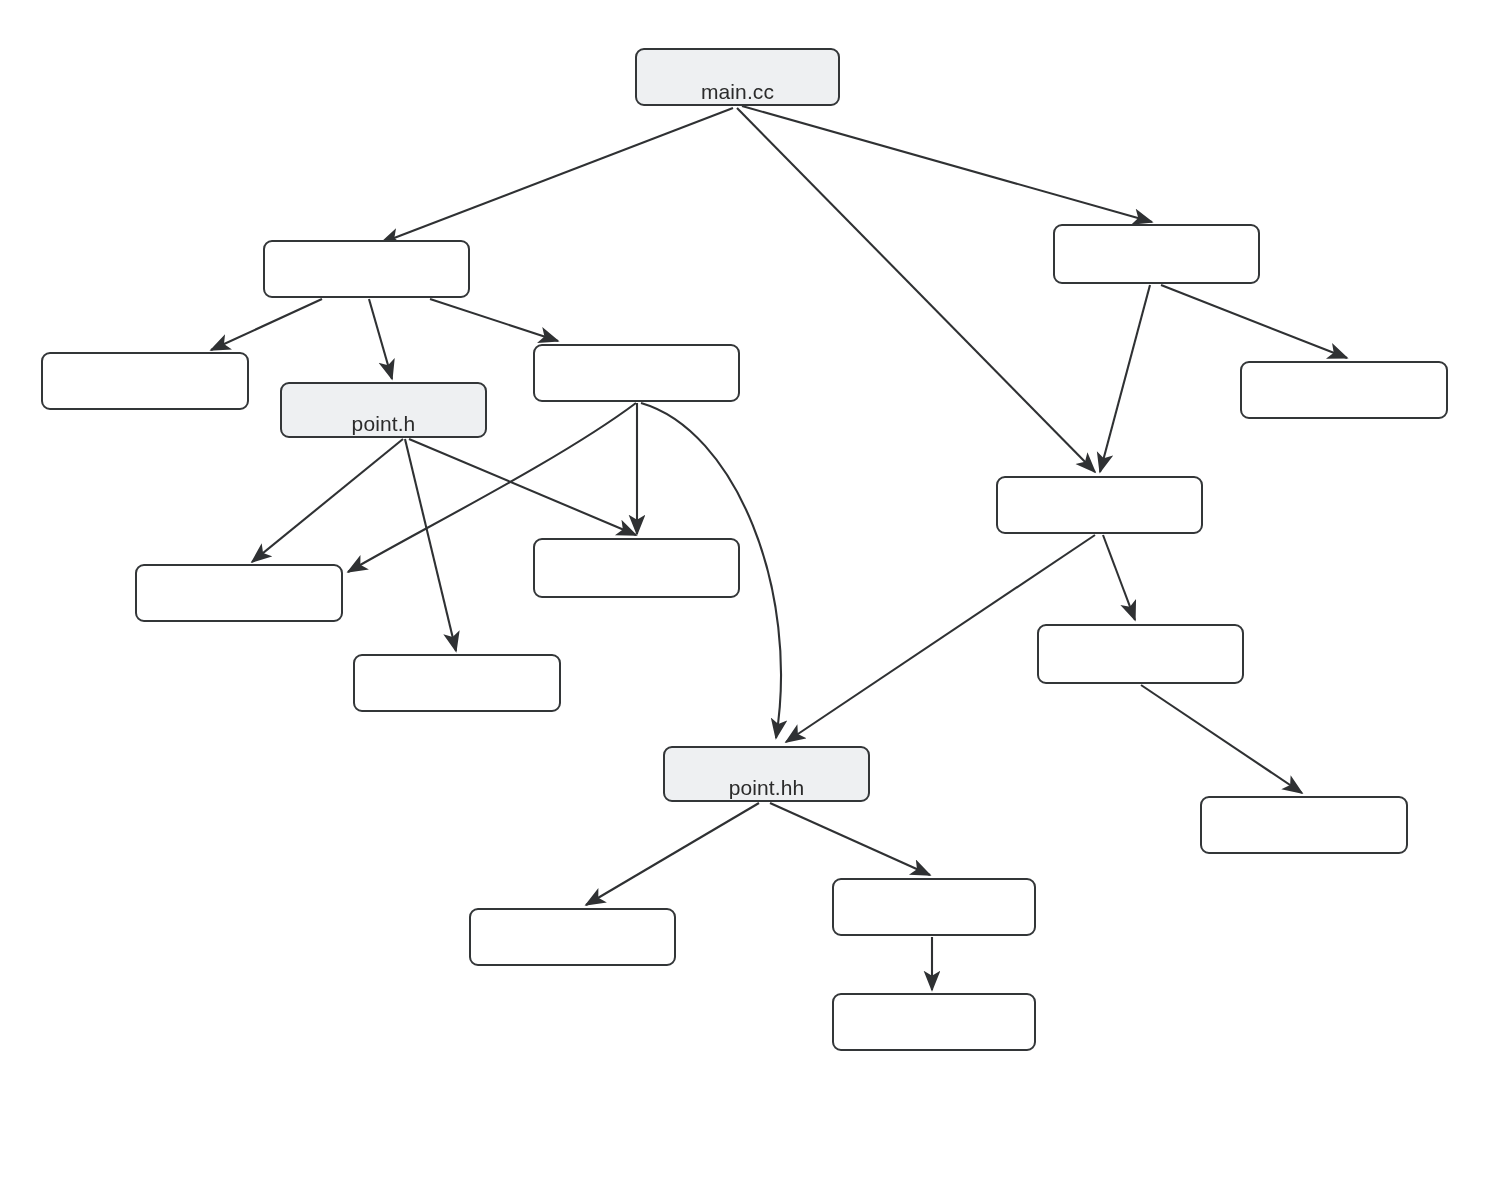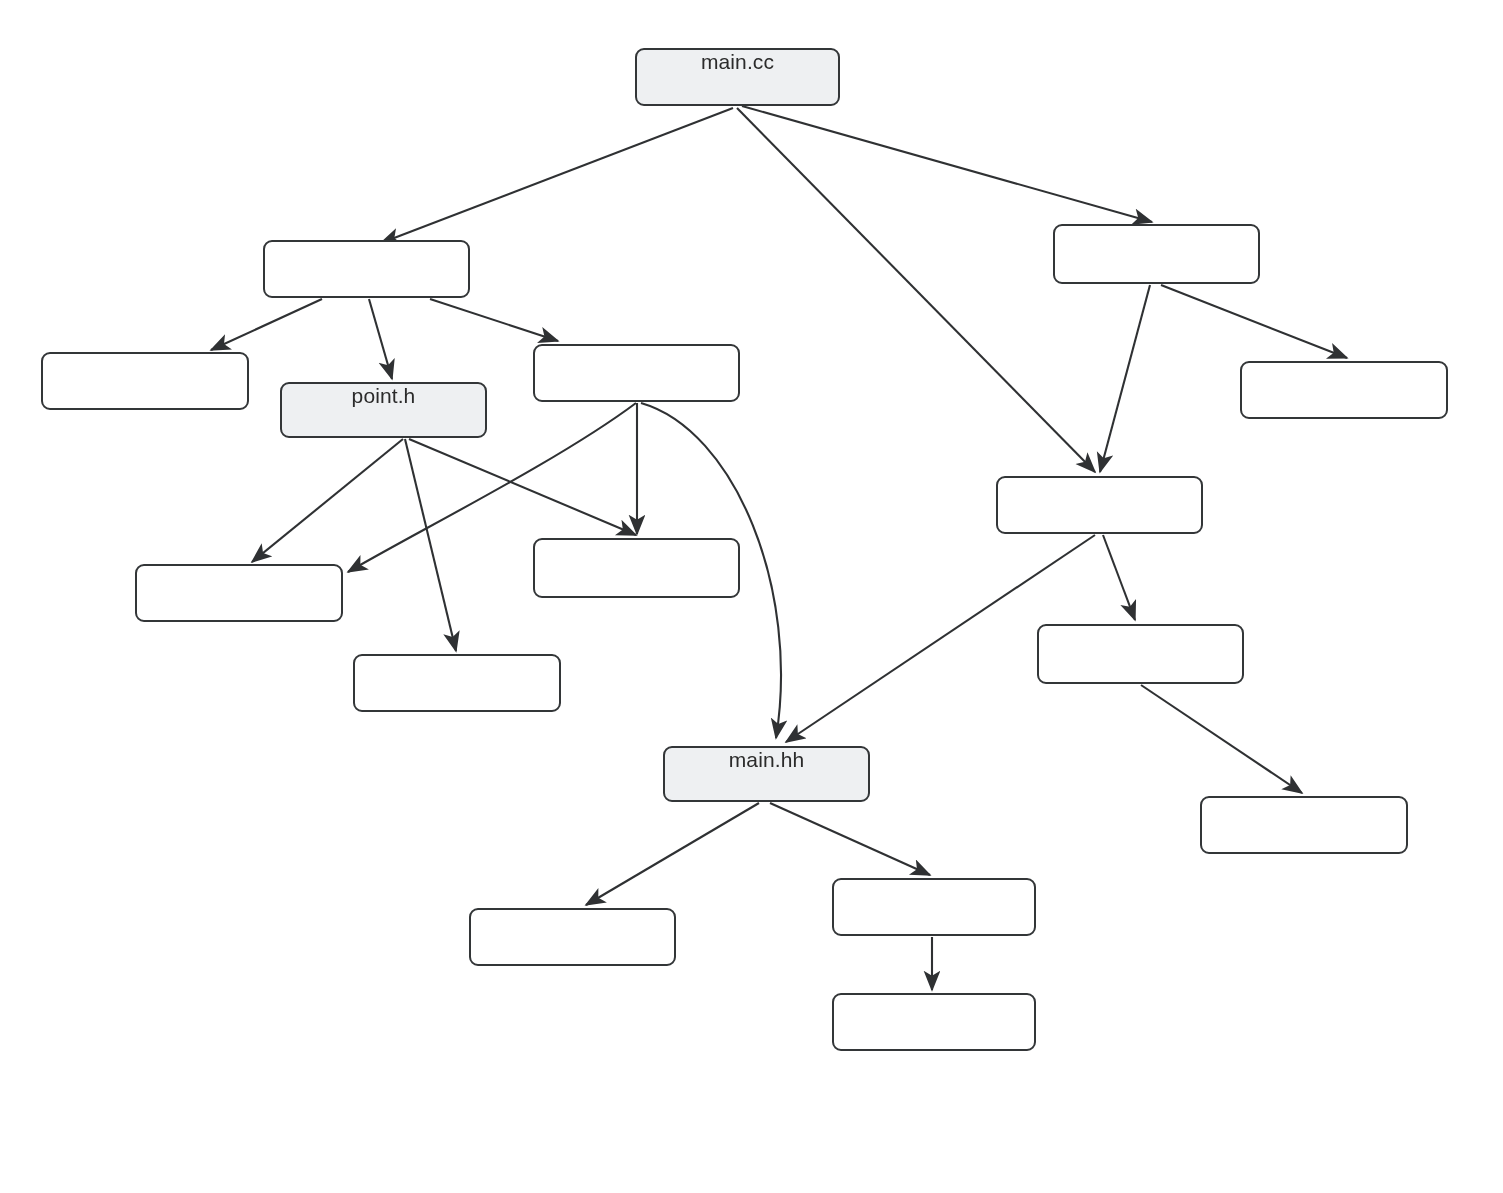--- a/index.html
+++ b/index.html
@@ -24,21 +24,21 @@
     width: 1503px;
     height: 1193px;
   }
   .node {
     position: absolute;
     box-sizing: border-box;
     border: 2.2px solid #333638;
     border-radius: 9px;
     background: #ffffff;
     display: flex;
-    align-items: flex-start;
+    align-items: flex-end;
     justify-content: center;
     font-size: 21px;
     color: #2b2b2b;
     letter-spacing: .1px;
     z-index: 2;
   }
   .node.highlight {
     background: #eef0f2;
   }
   .node-label {
@@ -112,21 +112,21 @@
       <div class="node" style="left: 135px; top: 564px; width: 208px; height: 58px; border-color: rgb(51, 54, 56); background: rgb(255, 255, 255);">
         <span class="node-label" style="color: rgb(43, 43, 43);"></span>
       </div>
       <div class="node" style="left: 1037px; top: 624px; width: 207px; height: 60px; border-color: rgb(51, 54, 56); background: rgb(255, 255, 255);">
         <span class="node-label" style="color: rgb(43, 43, 43);"></span>
       </div>
       <div class="node" style="left: 353px; top: 654px; width: 208px; height: 58px; border-color: rgb(51, 54, 56); background: rgb(255, 255, 255);">
         <span class="node-label" style="color: rgb(43, 43, 43);"></span>
       </div>
       <div class="node highlight" style="left: 663px; top: 746px; width: 207px; height: 56px; border-color: rgb(51, 54, 56); background: rgb(238, 240, 242);">
-        <span class="node-label" style="color: rgb(43, 43, 43);">main.hh</span>
+        <span class="node-label" style="color: rgb(43, 43, 43);">point.hh</span>
       </div>
       <div class="node" style="left: 1200px; top: 796px; width: 208px; height: 58px; border-color: rgb(51, 54, 56); background: rgb(255, 255, 255);">
         <span class="node-label" style="color: rgb(43, 43, 43);"></span>
       </div>
       <div class="node" style="left: 832px; top: 878px; width: 204px; height: 58px; border-color: rgb(51, 54, 56); background: rgb(255, 255, 255);">
         <span class="node-label" style="color: rgb(43, 43, 43);"></span>
       </div>
       <div class="node" style="left: 469px; top: 908px; width: 207px; height: 58px; border-color: rgb(51, 54, 56); background: rgb(255, 255, 255);">
         <span class="node-label" style="color: rgb(43, 43, 43);"></span>
       </div>

